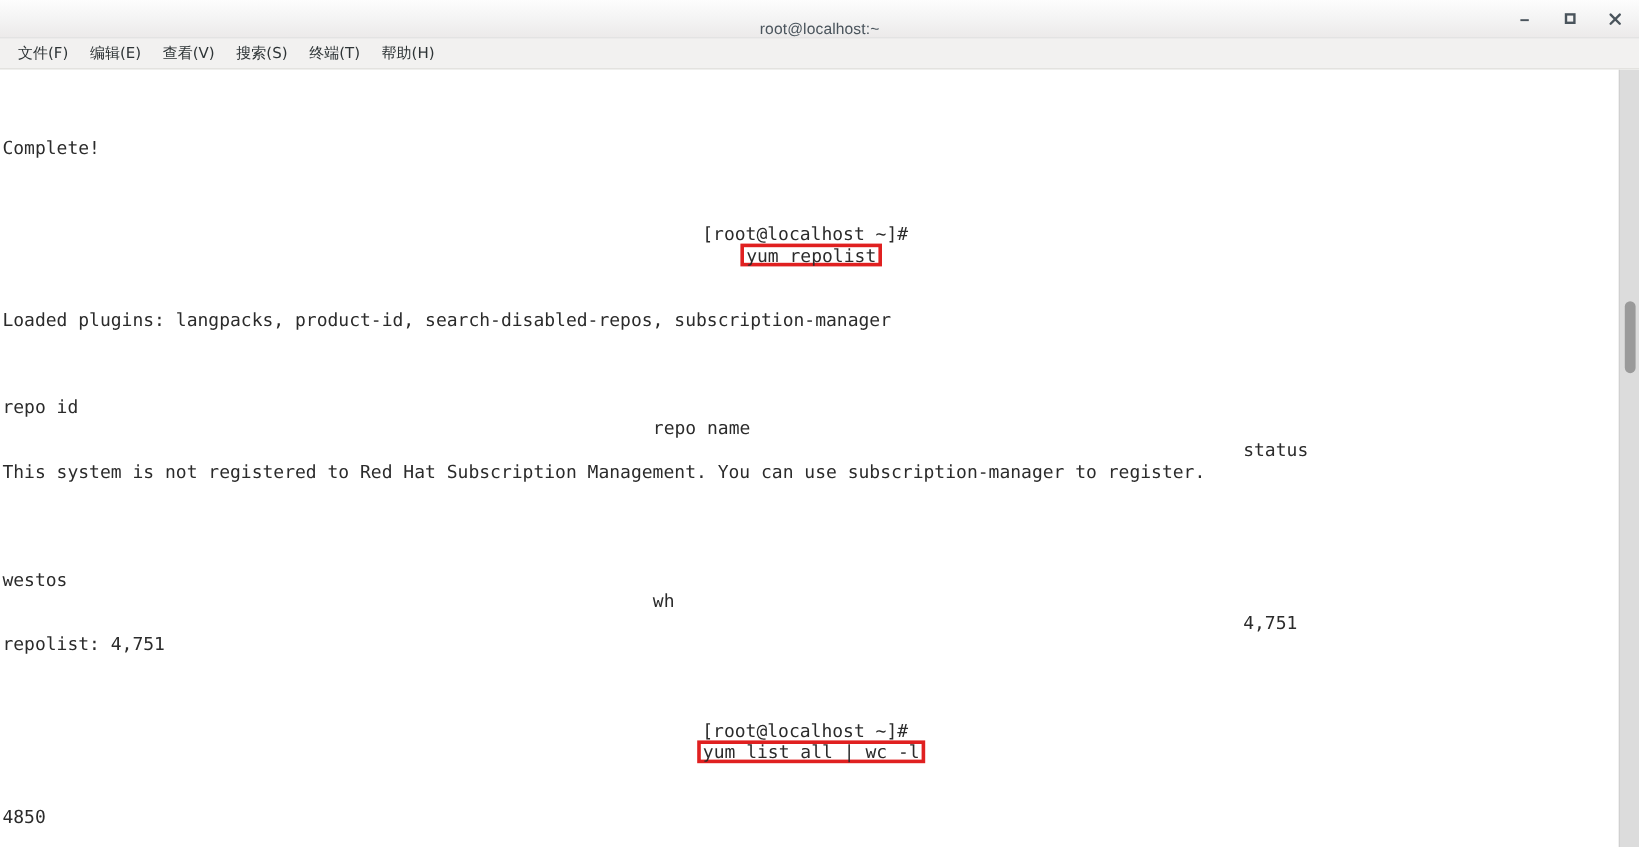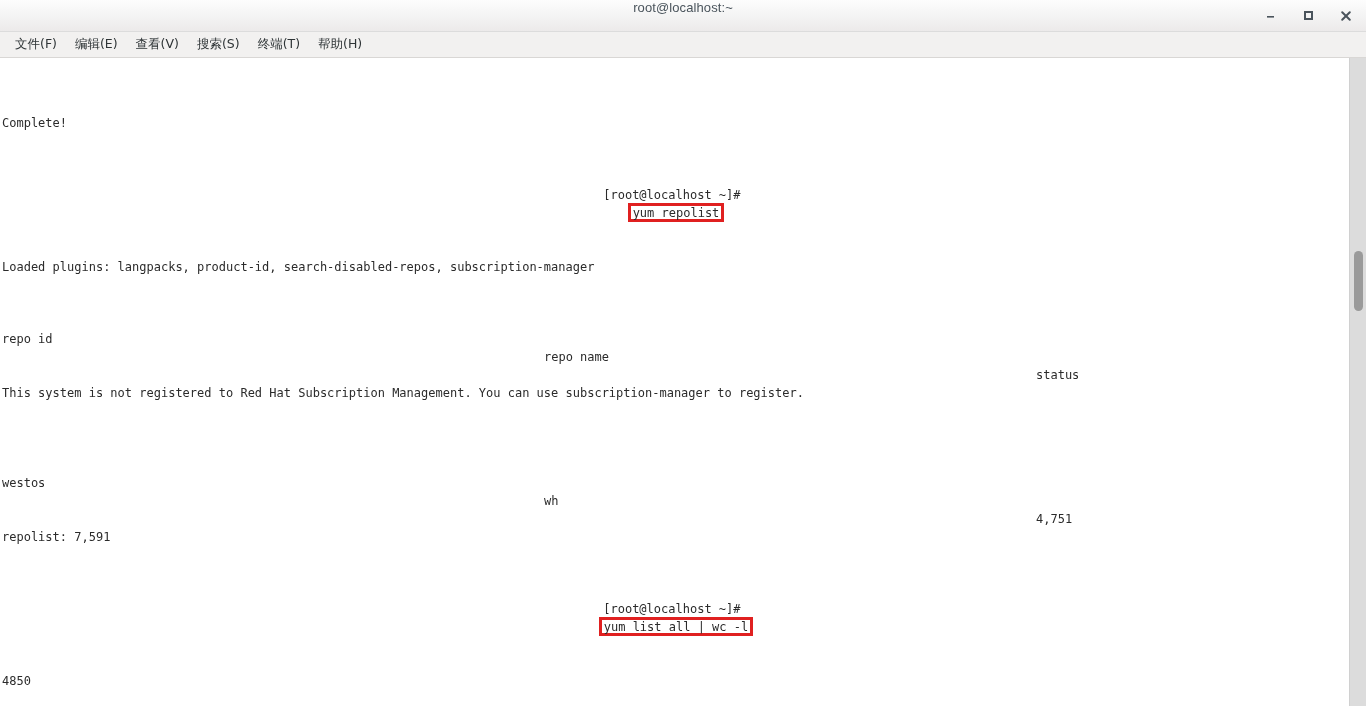--- a/index.html
+++ b/index.html
@@ -23,21 +23,21 @@
   }
 
   
   .titlebar {
     position: relative;
     height: 31px;
     flex: 0 0 31px;
     background: linear-gradient(to bottom, #fdfdfd 0%, #f3f3f3 55%, #eceaea 100%);
     border-bottom: 1px solid #dcdcdc;
     display: flex;
-    align-items: flex-start;
+    align-items: flex-end;
     justify-content: center;
   }
   .title-text {
     font-family: "Liberation Sans", sans-serif;
     font-size: 13px;
     color: #4a545c;
     letter-spacing: 0.1px;
     white-space: nowrap;
   }
   .win-controls {
@@ -90,21 +90,21 @@
   }
   .term {
     position: absolute;
     left: 0;
     top: 0;
     right: 17px;
     bottom: 0;
     padding: 2px 0 4px 2px;
     box-sizing: border-box;
     font-family: "DejaVu Sans Mono", "Liberation Mono", monospace;
-    font-size: 12px;
+    font-size: 15px;
     line-height: 18px;
     color: #2b2b2b;
     white-space: pre;
     overflow: hidden;
   }
   .line {
     height: 18px;
     line-height: 18px;
     white-space: pre;
     position: relative;
@@ -205,21 +205,21 @@
       </div>
 
       <div class="line">This system is not registered to Red Hat Subscription Management. You can use subscription-manager to register.</div>
 
       <div class="line">
         <span class="hdr-repoid">westos</span>
         <span class="hdr-reponame">wh</span>
         <span class="hdr-status">4,751</span>
       </div>
 
-      <div class="line">repolist: 7,591</div>
+      <div class="line">repolist: 4,751</div>
 
       <div class="cmdrow">
         <span class="prompt">[root@localhost ~]# </span><span class="boxed">yum list all | wc -l</span>
       </div>
 
       <div class="line">4850</div>
 
       
 
       

